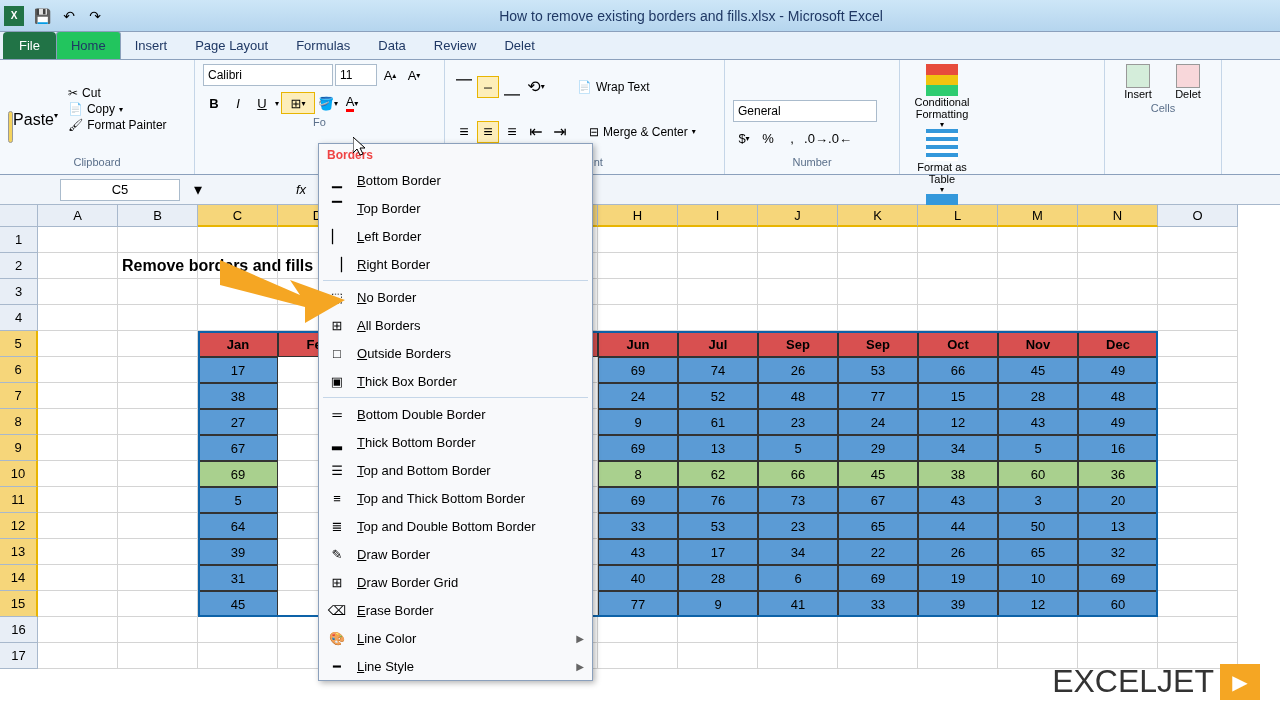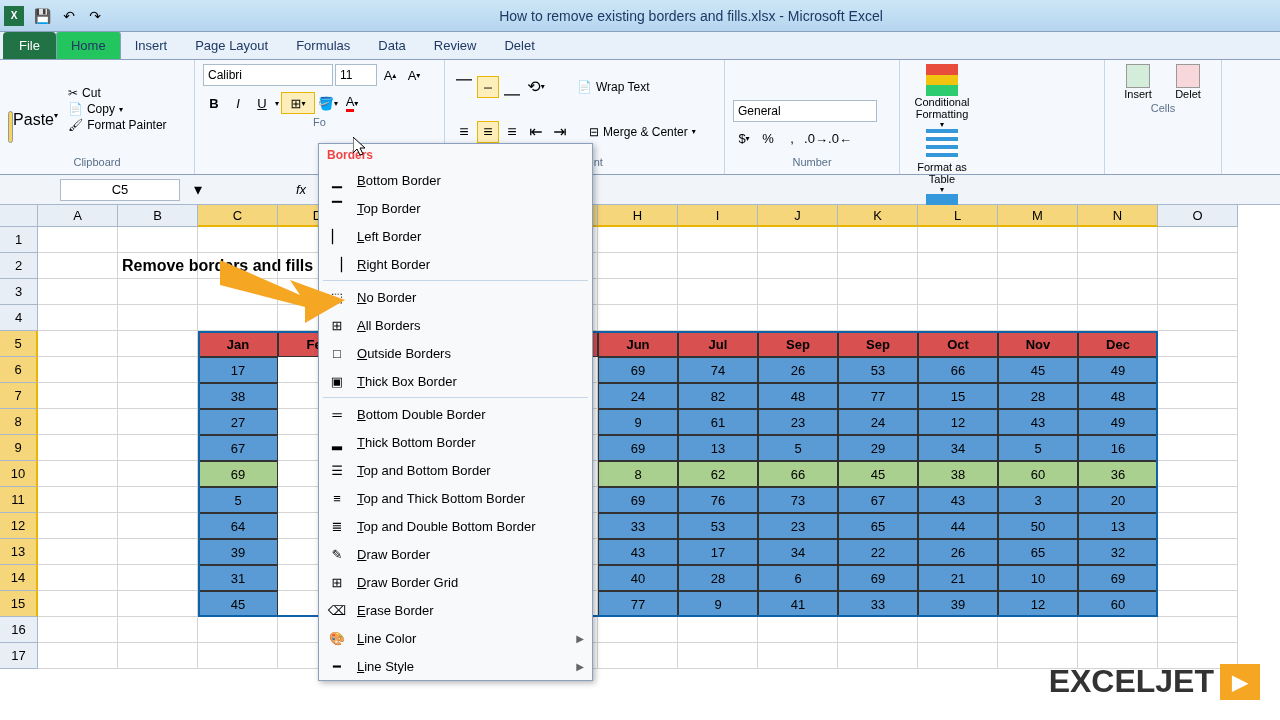--- a/index.html
+++ b/index.html
@@ -86,21 +86,21 @@
     .menu-sub-arrow { margin-left: auto; font-size: 10px; color: #666; }
     
     
     .arrow { position: absolute; left: 210px; top: 255px; z-index: 101; }
     .arrow-svg { width: 140px; height: 70px; }
     
     
     .cursor { position: absolute; left: 353px; top: 137px; z-index: 110; font-size: 18px; pointer-events: none; }
     
     
-    .logo { position: absolute; right: 20px; bottom: 20px; font-size: 32px; font-weight: bold; color: #333; display: flex; align-items: flex-end; }
+    .logo { position: absolute; right: 20px; bottom: 20px; font-size: 32px; font-weight: normal; color: #333; display: flex; align-items: flex-end; }
     .logo-mark { width: 40px; height: 36px; background: #f5a623; margin-left: 6px; display: flex; align-items: center; justify-content: center; color: white; font-size: 20px; }
     
     u.accel { text-decoration: underline; }
   </style>
 </head>
 <body>
 
 <div class="title-bar">
   <div class="excel-icon">X</div>
   <div class="qat">
@@ -408,21 +408,21 @@
         </div>
         <div class="cell-row">
           <div class="cell"></div>
           <div class="cell"></div>
           <div class="cell data">38</div>
           <div class="cell"></div>
           <div class="cell"></div>
           <div class="cell"></div>
           <div class="cell"></div>
           <div class="cell data">24</div>
-          <div class="cell data">82</div>
+          <div class="cell data">52</div>
           <div class="cell data">48</div>
           <div class="cell data">77</div>
           <div class="cell data">15</div>
           <div class="cell data">28</div>
           <div class="cell data">48</div>
           <div class="cell"></div>
         </div>
         <div class="cell-row">
           <div class="cell"></div>
           <div class="cell"></div>
@@ -530,21 +530,21 @@
           <div class="cell"></div>
           <div class="cell data">31</div>
           <div class="cell"></div>
           <div class="cell"></div>
           <div class="cell"></div>
           <div class="cell"></div>
           <div class="cell data">40</div>
           <div class="cell data">28</div>
           <div class="cell data">6</div>
           <div class="cell data">69</div>
-          <div class="cell data">21</div>
+          <div class="cell data">19</div>
           <div class="cell data">10</div>
           <div class="cell data">69</div>
           <div class="cell"></div>
         </div>
         <div class="cell-row">
           <div class="cell"></div>
           <div class="cell"></div>
           <div class="cell data">45</div>
           <div class="cell"></div>
           <div class="cell"></div>

